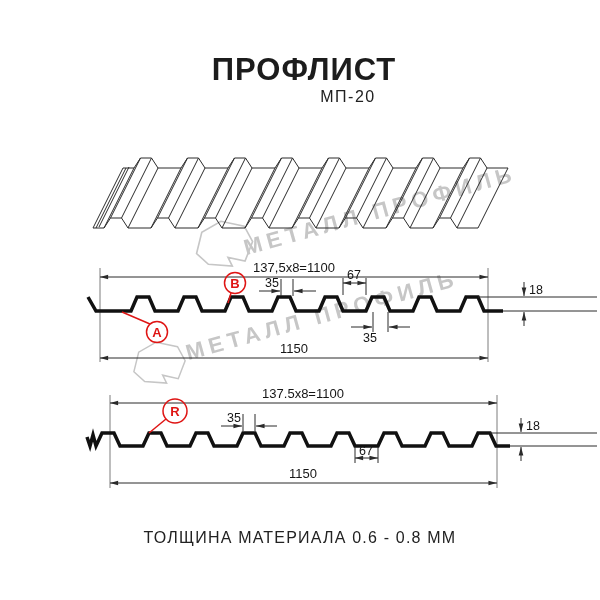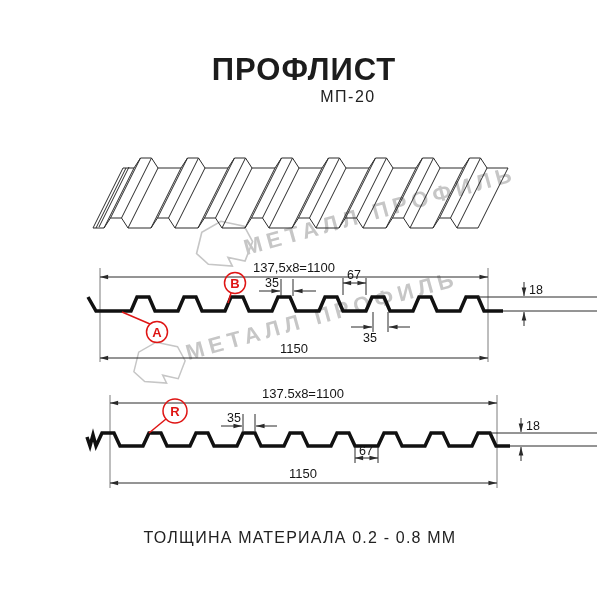--- a/index.html
+++ b/index.html
@@ -153,14 +153,14 @@
     <text class="dimtxt" x="466" y="45">18</text>
     <text class="dimtxt-lg" x="243" y="93" text-anchor="middle">1150</text>
 
     <g stroke="#df1514" fill="none" stroke-width="1.5">
       <line x1="106" y1="34" x2="89" y2="48"></line>
       <circle cx="115" cy="26" r="12"></circle>
     </g>
     <text class="redlbl" x="115" y="31" text-anchor="middle" fill="#df1514" font-size="14">R</text>
   </svg>
 
-  <div class="caption">ТОЛЩИНА МАТЕРИАЛА 0.2 - 0.8 ММ</div>
+  <div class="caption">ТОЛЩИНА МАТЕРИАЛА 0.6 - 0.8 ММ</div>
 </div>
 
 </body></html>

